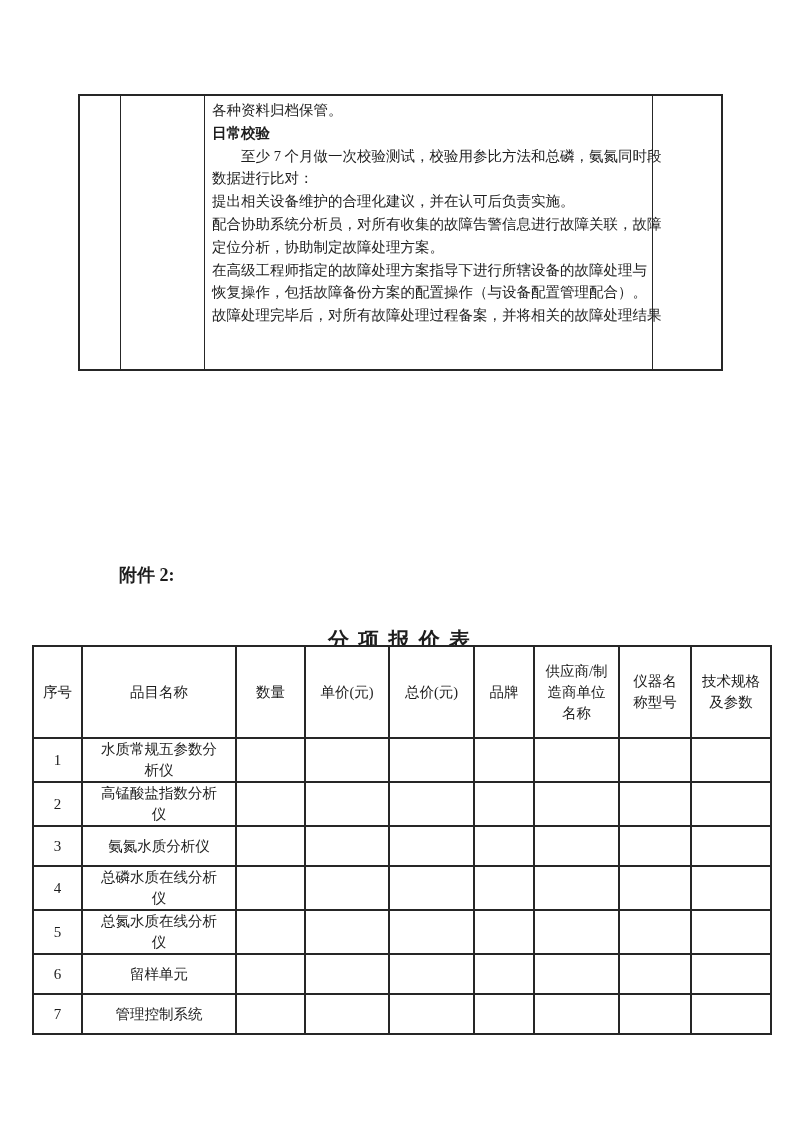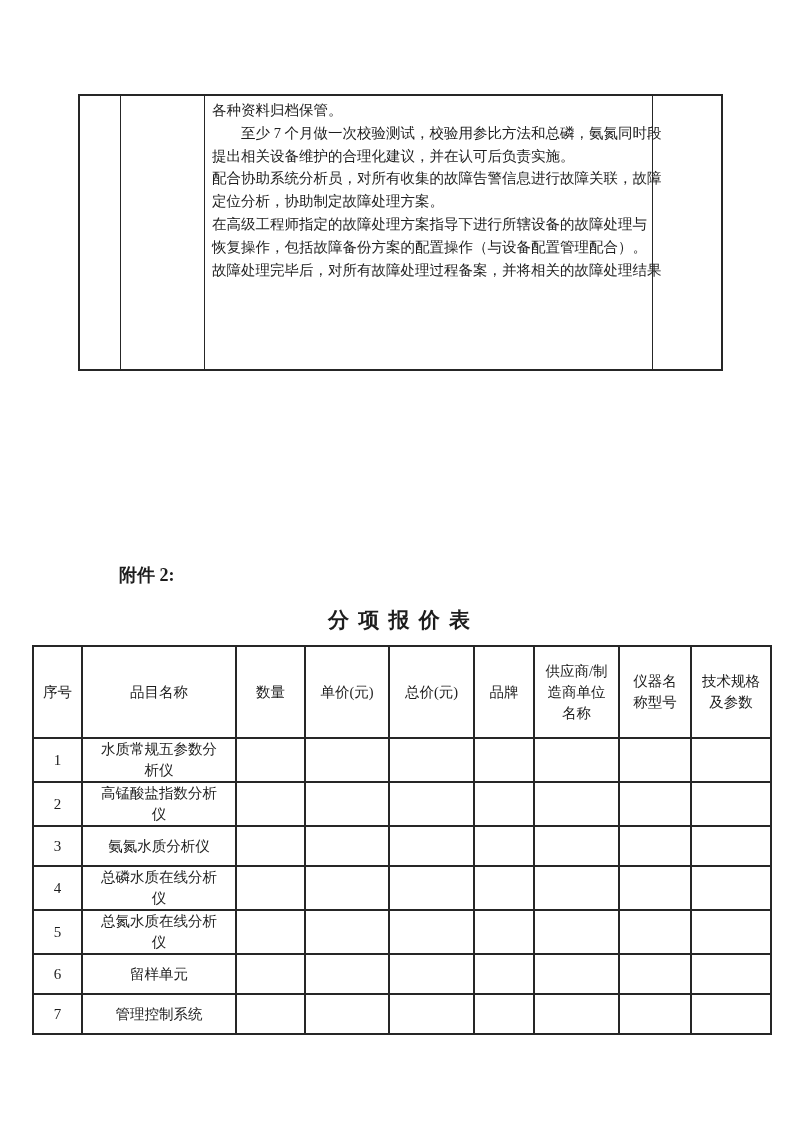--- a/index.html
+++ b/index.html
@@ -36,21 +36,21 @@
   .attachment-label {
     position: absolute;
     left: 119px; top: 563px;
     font-size: 18px;
     font-weight: bold;
   }
 
   
   .quote-title {
     position: absolute;
-    left: 0; top: 606px;
+    left: 0; top: 626px;
     width: 800px;
     text-align: center;
     font-size: 21px;
     font-weight: bold;
     letter-spacing: 2px;
   }
 
   
   .quote-table {
     position: absolute;
@@ -76,21 +76,23 @@
 </style>
 </head>
 <body>
 
 <div class="maint-table">
   <div class="maint-col c1"></div>
   <div class="maint-col c2"></div>
   <div class="maint-col c3">
     <div class="maint-content">
       <div class="m-line">各种资料归档保管。</div>
+      <div class="m-line bold">日常校验</div>
       <div class="m-line indent">至少 7 个月做一次校验测试，校验用参比方法和总磷，氨氮同时段</div>
+      <div class="m-line">数据进行比对：</div>
       <div class="m-line">提出相关设备维护的合理化建议，并在认可后负责实施。</div>
       <div class="m-line">配合协助系统分析员，对所有收集的故障告警信息进行故障关联，故障</div>
       <div class="m-line">定位分析，协助制定故障处理方案。</div>
       <div class="m-line">在高级工程师指定的故障处理方案指导下进行所辖设备的故障处理与</div>
       <div class="m-line">恢复操作，包括故障备份方案的配置操作（与设备配置管理配合）。</div>
       <div class="m-line">故障处理完毕后，对所有故障处理过程备案，并将相关的故障处理结果</div>
     </div>
   </div>
   <div class="maint-col c4"></div>
 </div>

